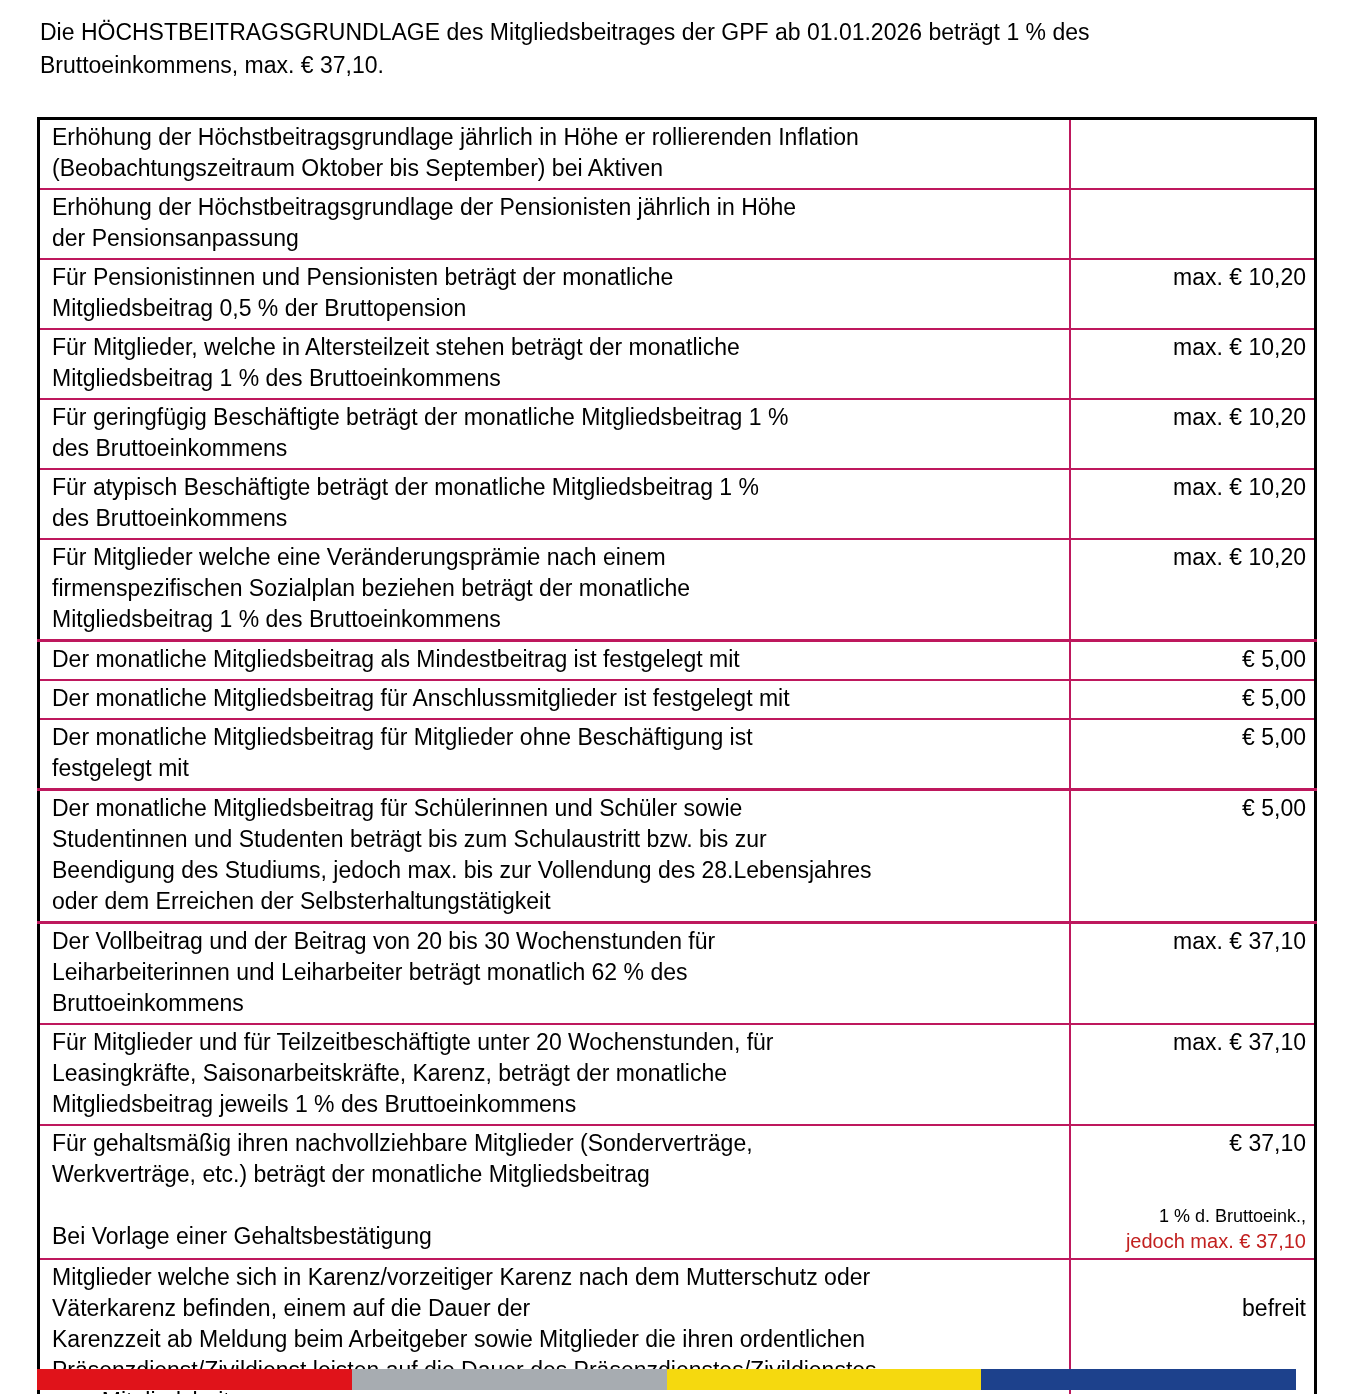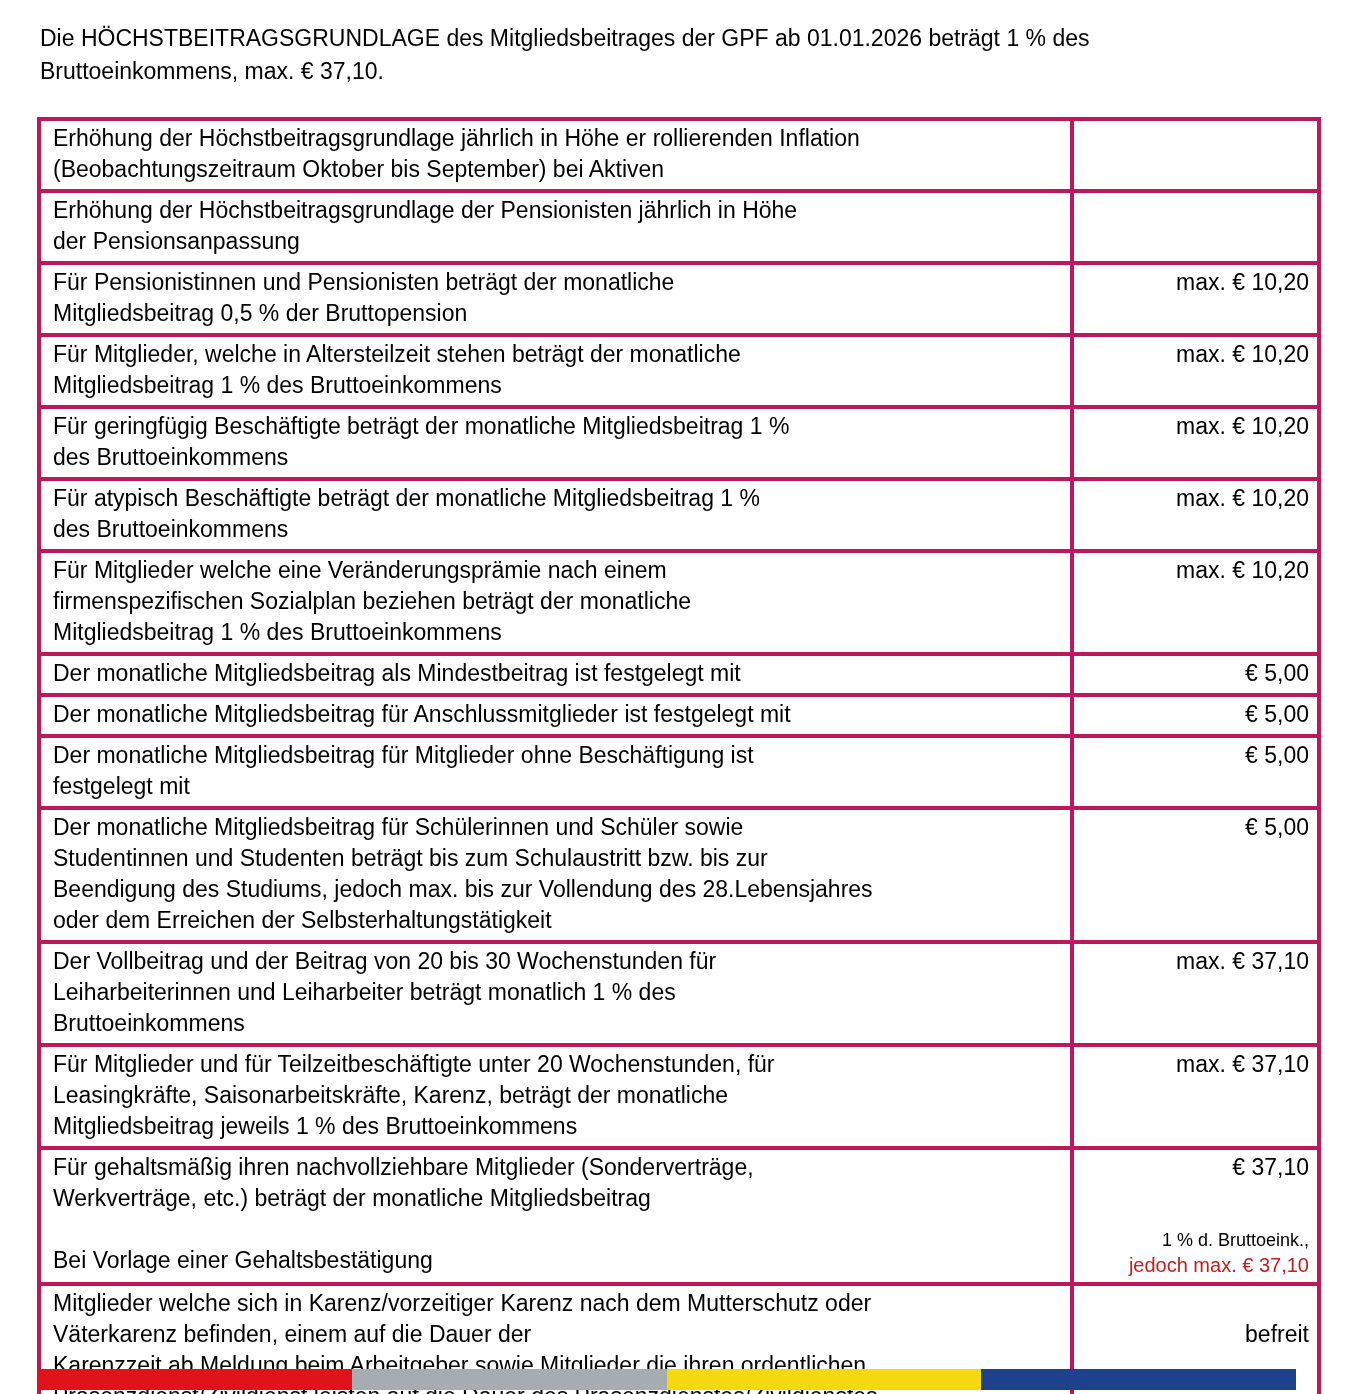--- a/index.html
+++ b/index.html
@@ -12,38 +12,38 @@
   #page {
     position: relative;
     width: 1355px;
     height: 1394px;
     background: #ffffff;
     overflow: hidden;
   }
   .intro {
     position: absolute;
     left: 40px;
-    top: 22px;
+    top: 16px;
     font-size: 23px;
     line-height: 33px;
     width: 1280px;
   }
   .intro .line { white-space: nowrap; }
 
   table.fee-table {
     position: absolute;
     left: 37px;
     top: 117px;
     width: 1266px;
     border-collapse: collapse;
     table-layout: fixed;
     border: 3px solid #000000;
   }
   table.fee-table td {
-    border: 4px solid #be185d;
+    border: 2px solid #be185d;
     vertical-align: top;
     font-size: 23px;
     line-height: 31px;
     padding: 2px 8px 4px 12px;
     overflow: hidden;
   }
   table.fee-table tr.thick-top td {
     border-top-width: 3px;
   }
   td.desc-cell { width: 1009px; }
@@ -183,21 +183,21 @@
             <div class="text-line">Beendigung des Studiums, jedoch max. bis zur Vollendung des 28.Lebensjahres</div>
             <div class="text-line">oder dem Erreichen der Selbsterhaltungstätigkeit</div>
           </td>
           <td class="value-cell">
             <div class="text-line">€ 5,00</div>
           </td>
         </tr>
         <tr class="thick-top">
           <td class="desc-cell">
             <div class="text-line">Der Vollbeitrag und der Beitrag von 20 bis 30 Wochenstunden für</div>
-            <div class="text-line">Leiharbeiterinnen und Leiharbeiter beträgt monatlich 1 % des</div>
+            <div class="text-line">Leiharbeiterinnen und Leiharbeiter beträgt monatlich 62 % des</div>
             <div class="text-line">Bruttoeinkommens</div>
           </td>
           <td class="value-cell">
             <div class="text-line">max. € 37,10</div>
           </td>
         </tr>
         <tr>
           <td class="desc-cell">
             <div class="text-line">Für Mitglieder und für Teilzeitbeschäftigte unter 20 Wochenstunden, für</div>
             <div class="text-line">Leasingkräfte, Saisonarbeitskräfte, Karenz, beträgt der monatliche</div>

